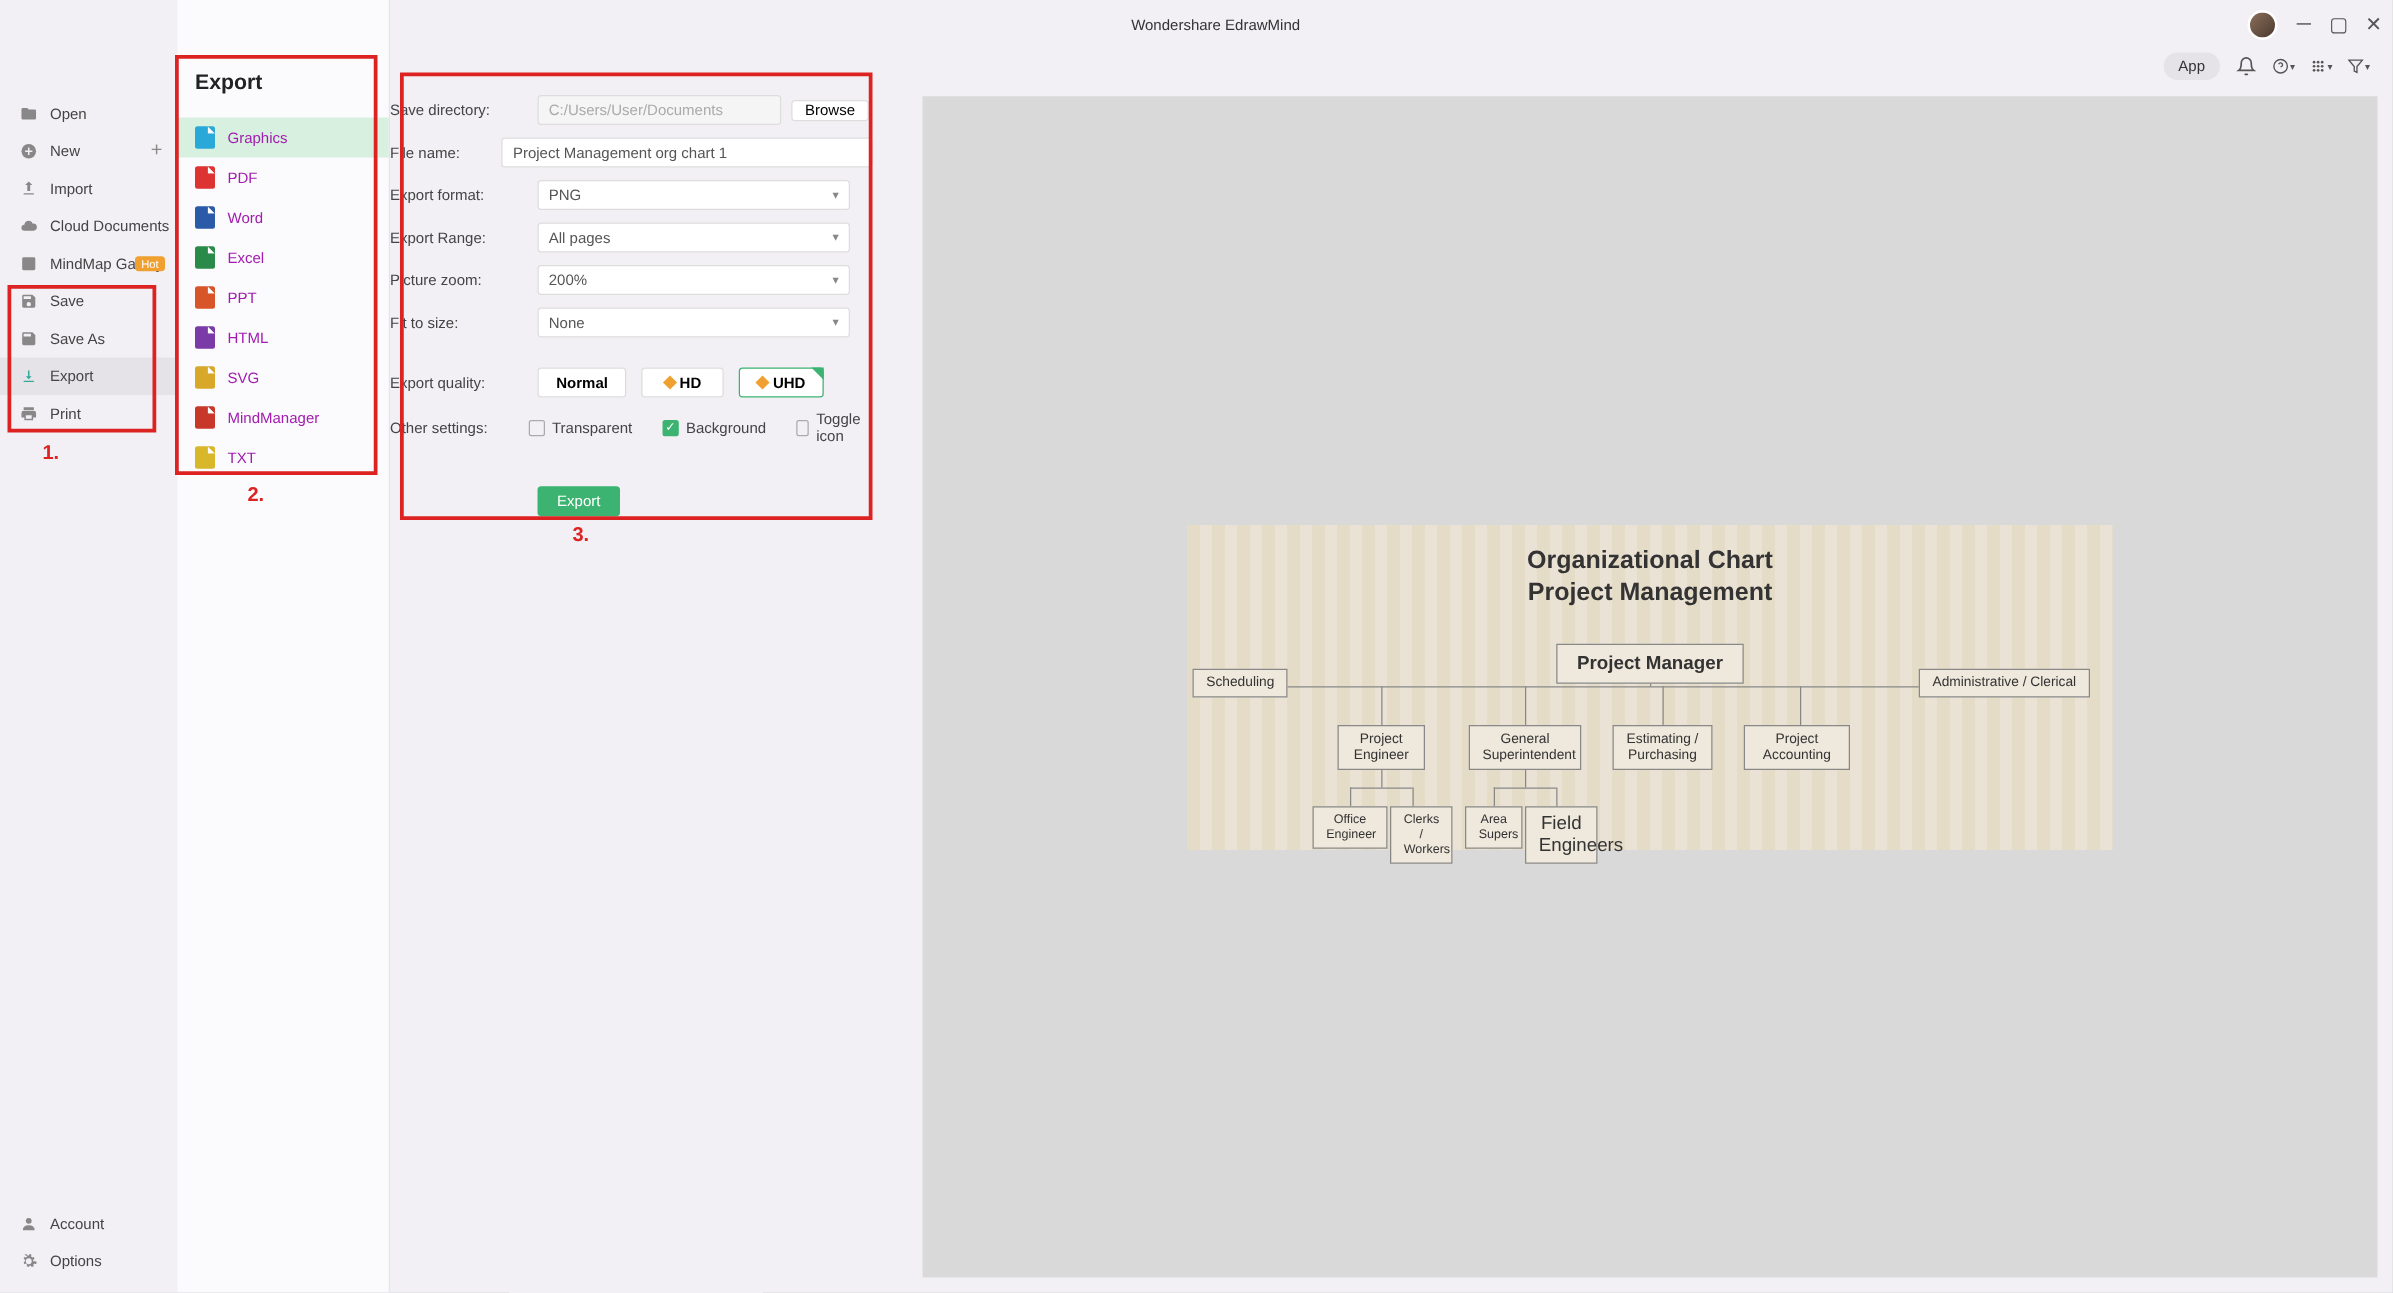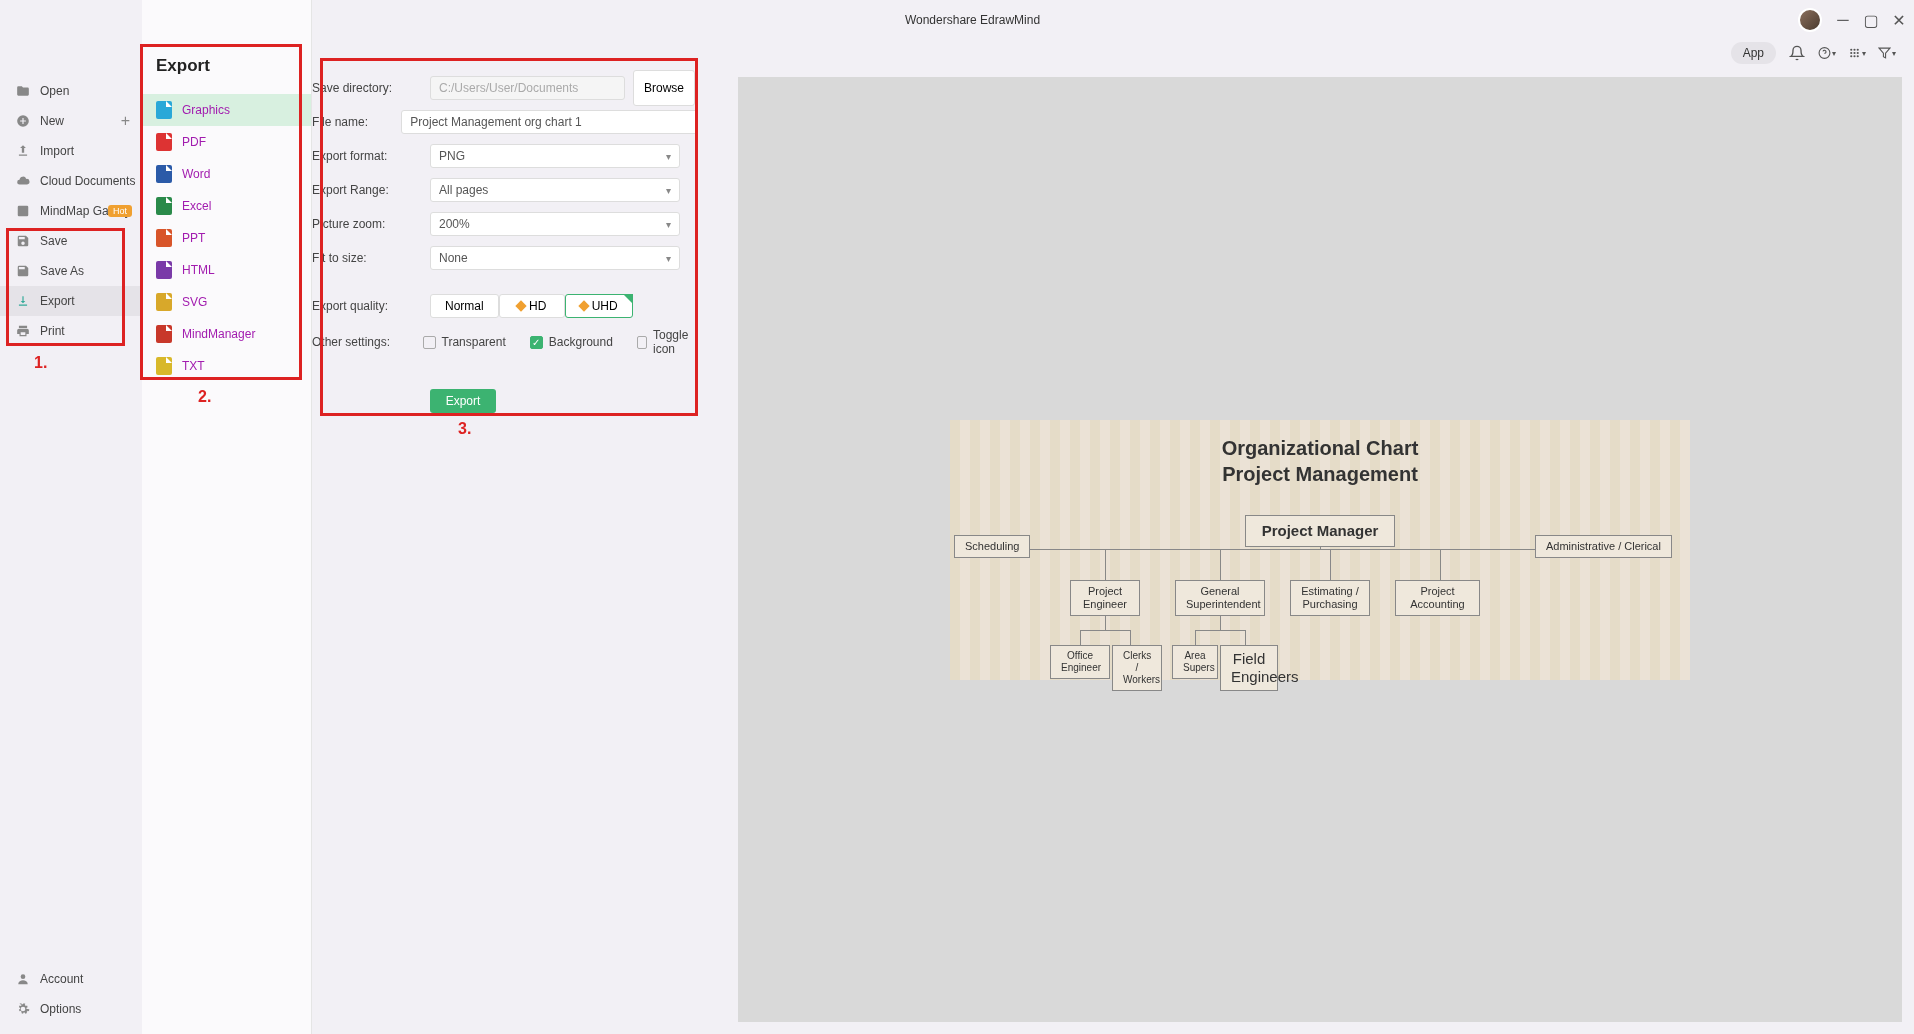--- a/index.html
+++ b/index.html
@@ -42,24 +42,24 @@
 .export-item.selected { background: #d8f0e0; }
 .export-item .ficon { width: 16px; height: 18px; margin-right: 10px; border-radius: 2px; display:inline-block; position:relative; }
 .ficon::before { content:''; position:absolute; top:0; right:0; width:6px; height:6px; background:#fff; clip-path: polygon(0 0, 100% 100%, 0 100%); }
 
 
 .settings { position: absolute; left: 312px; top: 76px; width: 386px; }
 .settingrow { display: flex; align-items: center; margin-bottom: 10px; height: 24px; }
 .settingrow .label { width: 118px; font-size: 12px; color: #444; }
 .textinput { width: 100%; height: 24px; border: 1px solid #ddd; border-radius: 3px; padding: 0 8px; font-size: 12px; background: #fff; color:#555; }
 .textinput.dir { width: 195px; background:#f5f5f5; color:#aaa; }
-.browse { margin-left: 8px; height: 36px; padding: 0 10px; font-size: 12px; background: #fff; border: 1px solid #ddd; border-radius: 3px; cursor: pointer; display:inline-flex;align-items:center; }
+.browse { margin-left: 8px; height: 17px; padding: 0 10px; font-size: 12px; background: #fff; border: 1px solid #ddd; border-radius: 3px; cursor: pointer; display:inline-flex;align-items:center; }
 .dropdown { width: 250px; height: 24px; border: 1px solid #ddd; border-radius: 3px; padding: 0 8px; font-size: 12px; background: #fff; display: flex; align-items: center; justify-content: space-between; cursor: pointer; color:#555; }
 .dropdown .chev { font-size: 10px; color: #888; }
-.btngroup { display: flex; gap: 0; }
+.btngroup { display: flex; gap: 12px; font-weight: bold; }
 .optbtn { height: 24px; padding: 0 14px; font-size: 12px; border: 1px solid #ddd; border-radius: 3px; background: #fff; cursor: pointer; display:flex;align-items:center;gap:4px; position:relative; min-width:66px; justify-content:center; }
 .optbtn.selected { border-color: #3cb371; }
 .optbtn .corner { position:absolute; top:-1px; right:-1px; width:0;height:0; border-top:10px solid #3cb371; border-left:10px solid transparent; }
 .diamond { width:8px;height:8px; background:#f0a030; transform:rotate(45deg); display:inline-block; }
 .checkrow { display:flex; gap:24px; }
 .chk { display:flex; align-items:center; gap:6px; font-size:12px; color:#444; }
 .chkbox { width:13px; height:13px; border:1px solid #aaa; border-radius:2px; cursor:pointer; display:flex;align-items:center;justify-content:center; }
 .chkbox.checked { background:#3cb371; border-color:#3cb371; color:#fff; font-size:10px; }
 .exportbtn { margin-top:25px; height:24px; width:66px; background:#3cb371; color:#fff; font-size:12px; border:none; border-radius:3px; cursor:pointer; }
 

